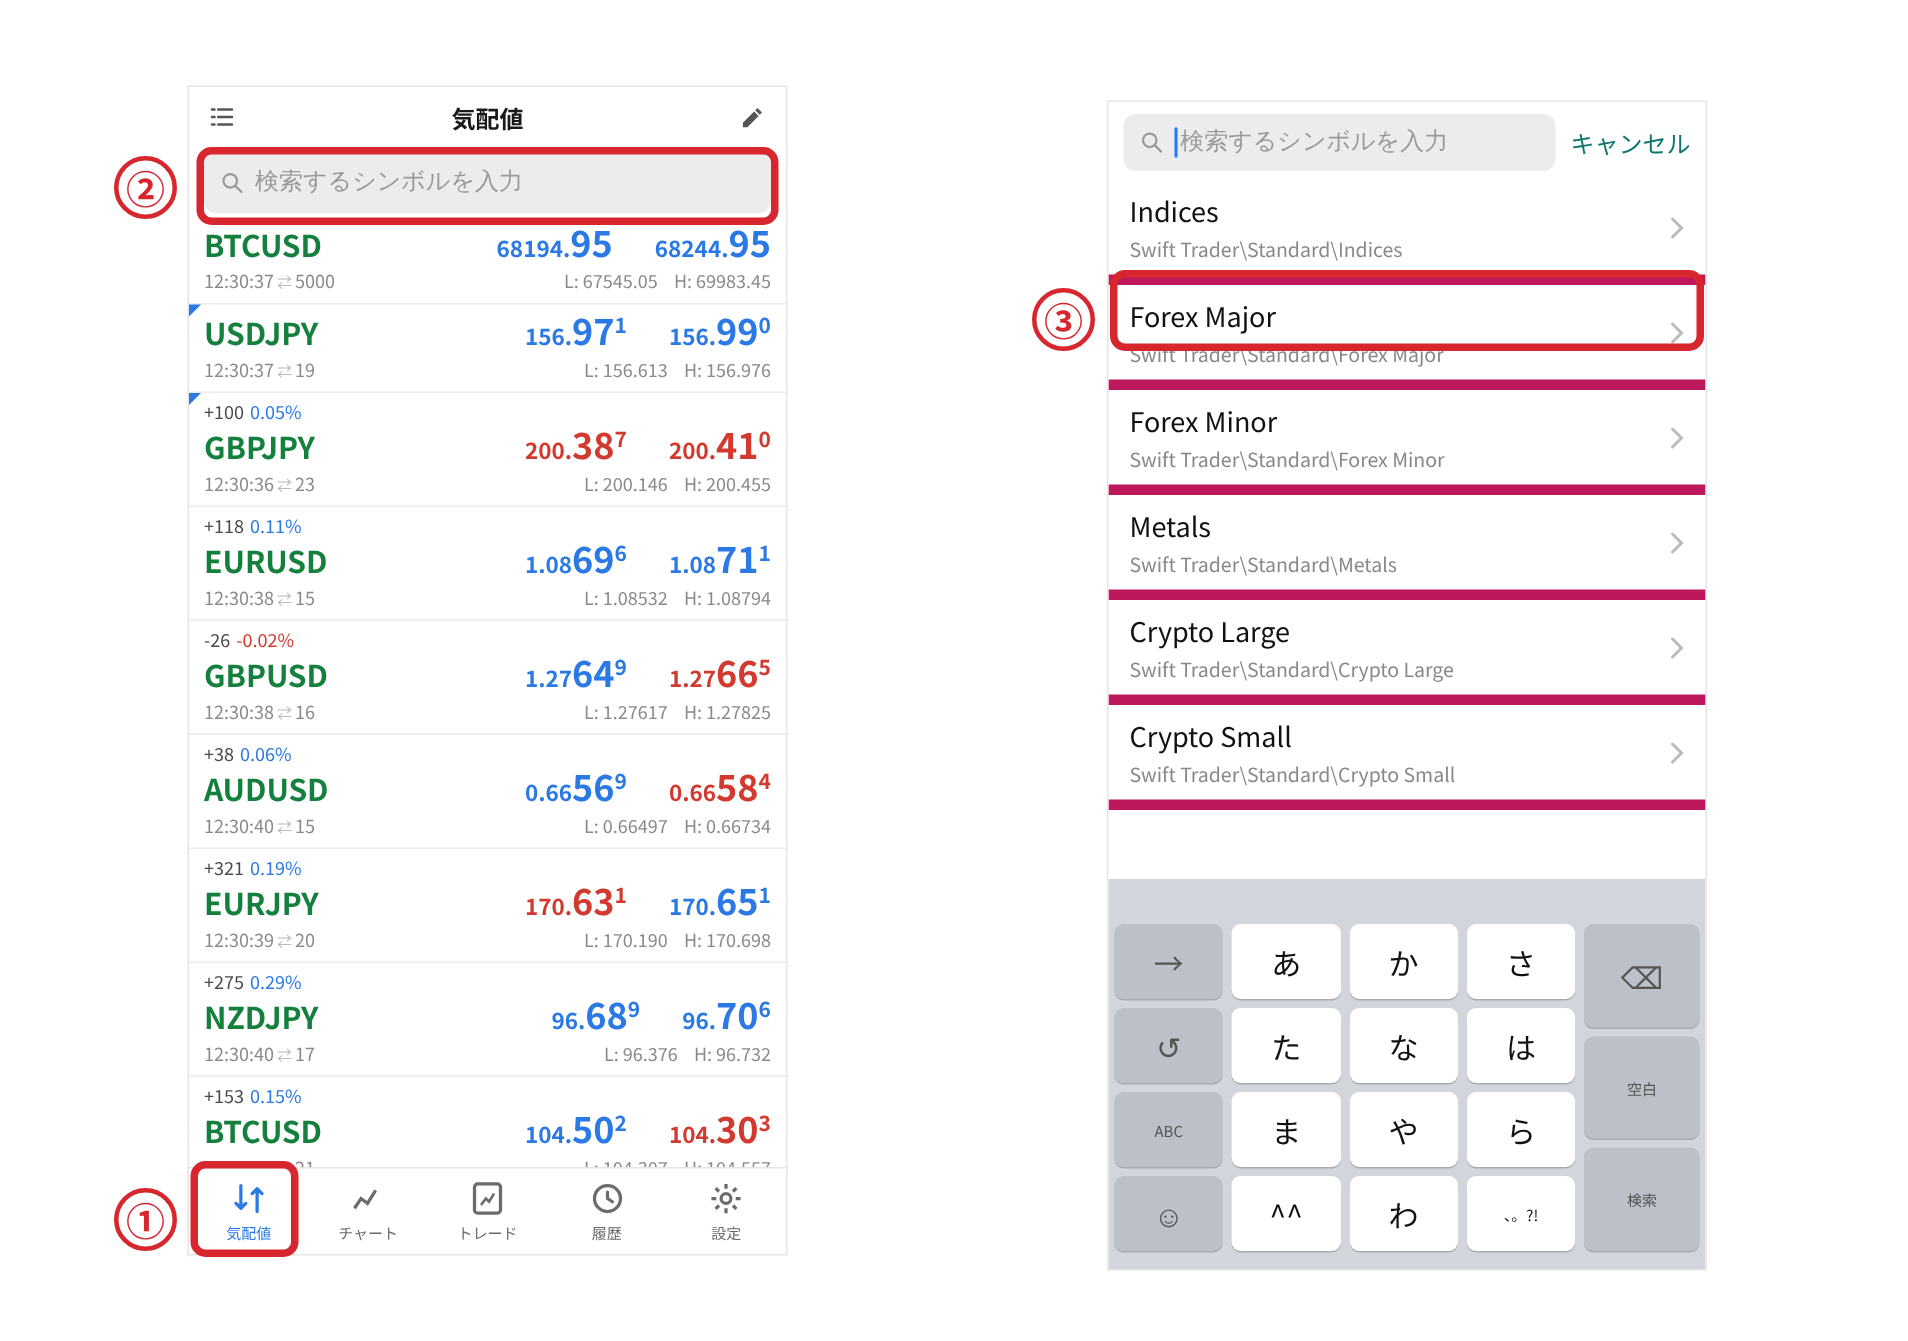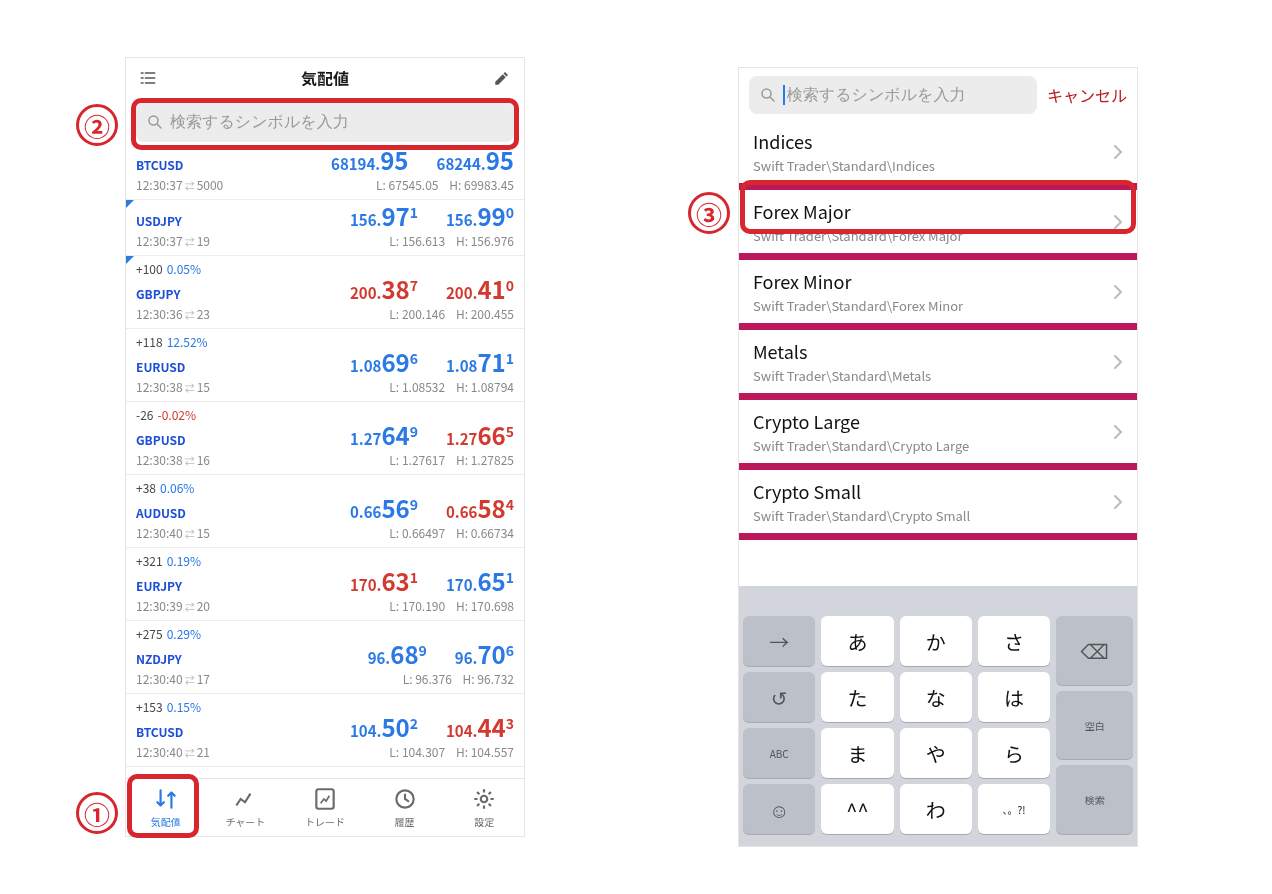--- a/index.html
+++ b/index.html
@@ -71,21 +71,21 @@
     border-bottom: 1px solid #ececec;
     padding: 4px 10px 6px;
     position: relative;
   }
   .qrow.first { padding-top: 0; }
   .qrow .change { font-size: 12px; }
   .qrow .change .pts { color: #4a4a4a; margin-right: 4px; }
   .qrow .change .pct-pos { color: #2b79e4; }
   .qrow .change .pct-neg { color: #d33a2f; }
   .qrow .mid { display: flex; align-items: baseline; }
-  .qrow .sym { font-size: 12px; font-weight: 700; color: #1d4ed8; flex: 0 0 110px; }
+  .qrow .sym { font-size: 20px; font-weight: 700; color: #15803d; flex: 0 0 110px; }
   .qrow .prices { flex: 1; display: flex; justify-content: flex-end; gap: 28px; font-weight: 700; }
   .price { display: inline-flex; align-items: baseline; }
   .p-pre { font-size: 15px; }
   .p-big { font-size: 24px; line-height: 1; }
   .p-sup { font-size: 14px; position: relative; top: -8px; }
   .blue { color: #2b79e4; }
   .red { color: #d33a2f; }
   .qrow .meta { display: flex; font-size: 12px; color: #8a8a8a; margin-top: 2px; }
   .qrow .meta .lh { flex: 1; text-align: right; }
   .qrow .time { color: #8a8a8a; }
@@ -109,21 +109,21 @@
     font-size: 10px; color: #6b6b6b; gap: 2px;
   }
   .tab.active { color: #2b79e4; }
   .tab svg { width: 26px; height: 26px; }
 
   
   .r-top {
     display: flex; align-items: center; padding: 8px 10px 6px; gap: 10px;
   }
   .r-top .searchbar { flex: 1; margin: 0; height: 38px; }
-  .r-top .cancel { color: #b91c1c; font-size: 16px; }
+  .r-top .cancel { color: #0f766e; font-size: 16px; }
   .cursor-bar {
     width: 2px; height: 20px; background: #1f7aff; margin-right: 2px;
   }
   .cats { }
   .cat {
     display: flex; align-items: center; padding: 8px 14px;
     border-bottom: 7px solid #be185d;
   }
   .cat .txt { flex: 1; }
   .cat .name { font-size: 18px; color: #111; }
@@ -241,21 +241,21 @@
               <span class="p-sup">0</span>
             </span>
           </div>
         </div>
         <div class="meta">
           <span class="time">12:30:36<span class="spread-sep">⇄</span>23</span>
           <span class="lh">L: 200.146&nbsp;&nbsp;&nbsp;&nbsp;H: 200.455</span>
         </div>
       </div>
       <div class="qrow">
-        <div class="change"><span class="pts">+118</span><span class="pct-pos">12.52%</span></div>
+        <div class="change"><span class="pts">+118</span><span class="pct-pos">0.11%</span></div>
         <div class="mid">
           <div class="sym">EURUSD</div>
           <div class="prices">
             <span class="price blue">
               <span class="p-pre">1.08</span>
               <span class="p-big">69</span>
               <span class="p-sup">6</span>
             </span>
             <span class="price blue">
               <span class="p-pre">1.08</span>
@@ -362,21 +362,21 @@
         <div class="mid">
           <div class="sym">BTCUSD</div>
           <div class="prices">
             <span class="price blue">
               <span class="p-pre">104.</span>
               <span class="p-big">50</span>
               <span class="p-sup">2</span>
             </span>
             <span class="price red">
               <span class="p-pre">104.</span>
-              <span class="p-big">44</span>
+              <span class="p-big">30</span>
               <span class="p-sup">3</span>
             </span>
           </div>
         </div>
         <div class="meta">
           <span class="time">12:30:40<span class="spread-sep">⇄</span>21</span>
           <span class="lh">L: 104.307&nbsp;&nbsp;&nbsp;&nbsp;H: 104.557</span>
         </div>
       </div>
     </div>

